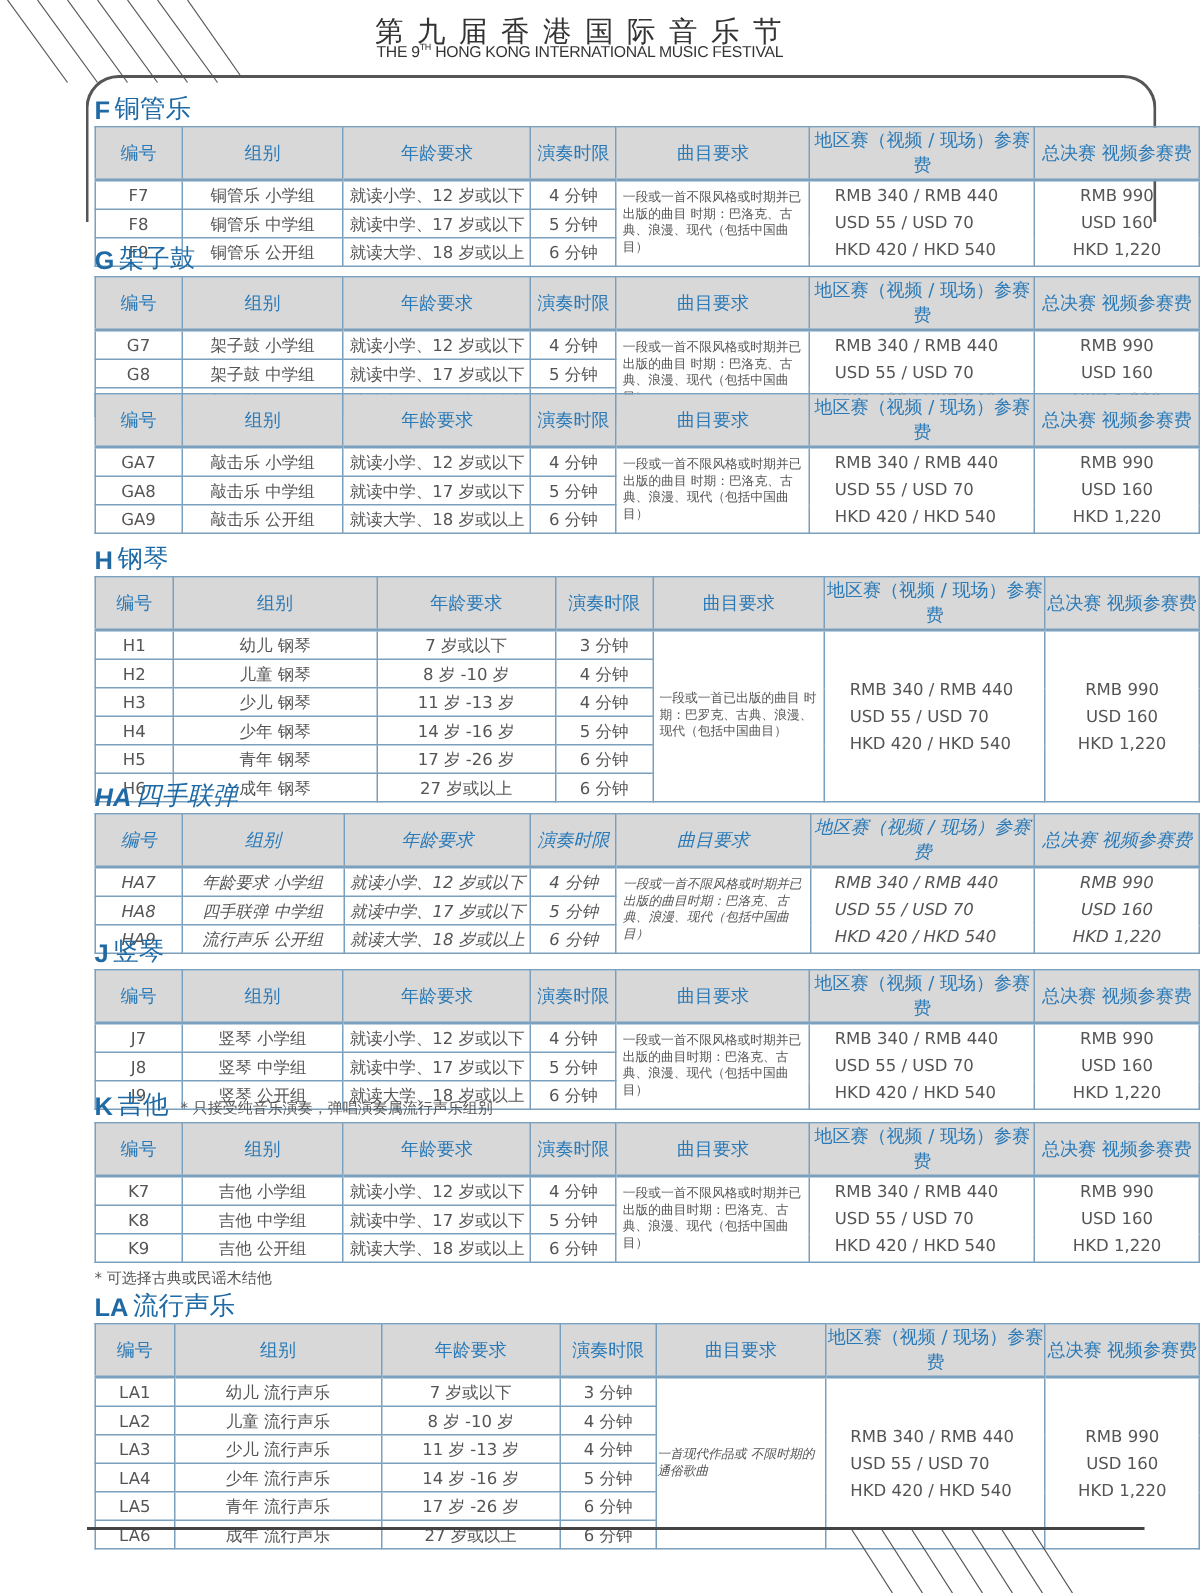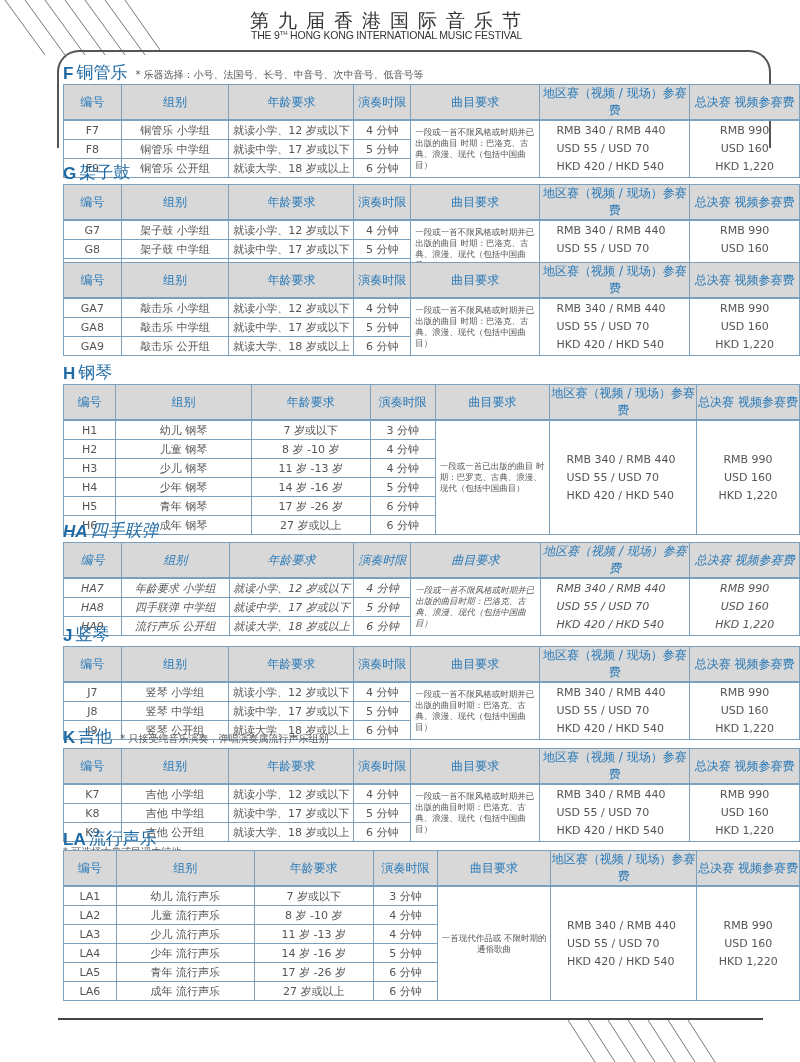--- a/index.html
+++ b/index.html
@@ -18,21 +18,21 @@
   .sec-title { height:22px; display:flex; align-items:flex-end; white-space:nowrap; }
   .sec-code { color:#1f6aa5; font-weight:bold; font-size:17px; font-family:"Liberation Sans", sans-serif; }
   .sec-name { color:#1f6aa5; font-size:17px; margin-left:3px; }
   .sec-note { color:#555; font-size:10px; margin-left:8px; margin-bottom:2px; }
   table { border-collapse:collapse; table-layout:fixed; }
   th { background:#d8d8d8; color:#2a7ab8; font-weight:normal; font-size:12px; height:18px; padding:0;
        border:1px solid #7aa0bd; border-bottom:2px solid #7aa0bd; }
   td { font-size:11px; color:#555; text-align:center; height:18px; padding:0; border:1px solid #7aa0bd; white-space:nowrap; }
   table { border:1.5px solid #7aa0bd; }
   td.req { text-align:left; font-size:8.5px; line-height:11px; padding-left:4px; white-space:normal; vertical-align:middle; }
-  td.req.center { text-align:center; padding-left:0; }
+  td.req.center { padding-left:0;font-style:italic; }
   td.fee { font-size:11px; line-height:18px; vertical-align:middle; }
   td.fee.left { text-align:left; padding-left:16px; }
   .bottom-line { position:absolute; left:58px; top:1018px; width:705px; height:2px; background:#444; }
 </style>
 </head>
 <body>
 
 <svg class="deco" style="left:0;top:0" width="170" height="60">
   <g stroke="#555" stroke-width="0.8">
     <line x1="5" y1="0" x2="45" y2="55"></line>
@@ -51,21 +51,20 @@
 </div>
 
 <div class="frame"></div>
 <div class="frame-mask"></div>
 
 <div id="sections">
     <div class="section" style="top: 62px;">
       <div class="sec-title">
         <span class="sec-code">F</span>
         <span class="sec-name">铜管乐</span>
-        <span class="sec-note">* 乐器选择：小号、法国号、长号、中音号、次中音号、低音号等</span>
       </div>
       <table>
         <colgroup>
           <col style="width:58px">
           <col style="width:108px">
           <col style="width:125px">
           <col style="width:57px">
           <col style="width:130px">
           <col style="width:150px">
           <col style="width:110px">
@@ -466,21 +465,21 @@
           <tr>
             <td>K9</td>
             <td>吉他 公开组</td>
             <td>就读大学、18 岁或以上</td>
             <td>6 分钟</td>
           </tr>
         </tbody>
       </table>
       <div style="font-size:10px;color:#555;margin-top:3px">* 可选择古典或民谣木结他</div>
     </div>
-    <div class="section" style="top: 828px;">
+    <div class="section" style="top: 860px;">
       <div class="sec-title">
         <span class="sec-code">LA</span>
         <span class="sec-name">流行声乐</span>
         <span class="sec-note"></span>
       </div>
       <table>
         <colgroup>
           <col style="width:58px">
           <col style="width:150px">
           <col style="width:128px">

